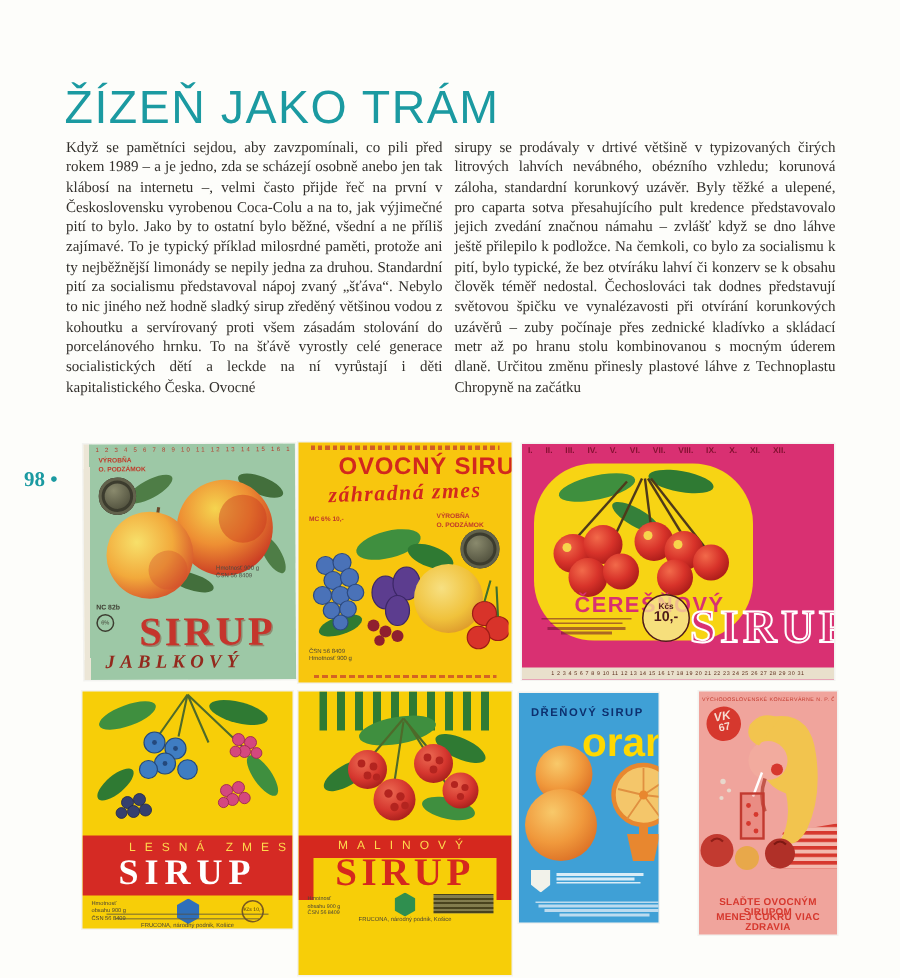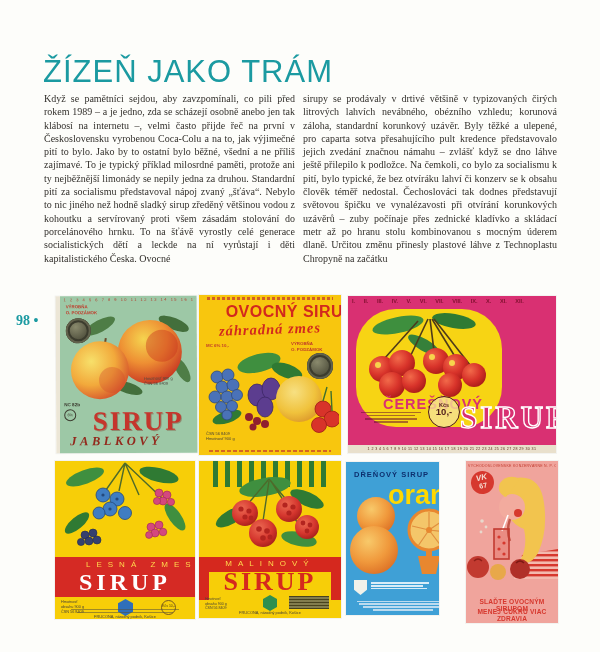--- a/index.html
+++ b/index.html
@@ -78,21 +78,21 @@
             letter-spacing:4px;color:#fff;font-family:"Liberation Serif",serif;}
   .l4-bl{top:139px;left:6px;font-size:3.8px;color:#4a4436;line-height:4.8px;font-family:"Liberation Sans",sans-serif;}
   .l4-hex{top:138px;left:63px;width:15px;height:17px;background:#2f6fba;
           clip-path:polygon(50% 0,100% 25%,100% 75%,50% 100%,0 75%,0 25%);}
   .l4-price{top:139px;left:106px;width:15px;height:15px;border:1px solid #7a5a20;border-radius:50%;
             font-size:3.4px;text-align:center;color:#4e3a10;line-height:4.4px;padding-top:3px;box-sizing:border-box;font-family:"Liberation Sans",sans-serif;}
   .l4-foot{top:146px;left:10px;width:120px;text-align:center;font-size:3.9px;color:#4a4436;line-height:4.8px;font-family:"Liberation Sans",sans-serif;}
   .l4-foot .bars div{background:#55503e;}
 
   
-  .l5{left:199px;top:461px;width:142px;height:157px;background:#f7ce08;}
+  .l5{left:199px;top:461px;width:142px;height:189px;background:#f7ce08;}
   .l5-stripes{top:0;left:14px;right:14px;height:26px;
               background:repeating-linear-gradient(90deg,#2f7a33 0 5px,transparent 5px 12px);}
   .l5-art{left:4px;top:8px;width:134px;height:90px;}
   .l5-band{position:absolute;top:96px;left:0;width:100%;height:15px;background:#d5281e;}
   .l5-band1{top:2px;left:0;width:100%;text-align:center;font-size:8px;color:#ffd94d;
             letter-spacing:6px;font-family:"Liberation Sans",sans-serif;}
   .l5-side{position:absolute;top:111px;width:10px;height:28px;background:#d5281e;}
   .l5-title{top:106px;left:0;width:100%;text-align:center;font-weight:bold;font-size:26px;
             letter-spacing:3px;color:#d5281e;font-family:"Liberation Serif",serif;}
   .l5-bl{top:136px;left:6px;font-size:3.6px;color:#4a4436;line-height:4.6px;font-family:"Liberation Sans",sans-serif;}

